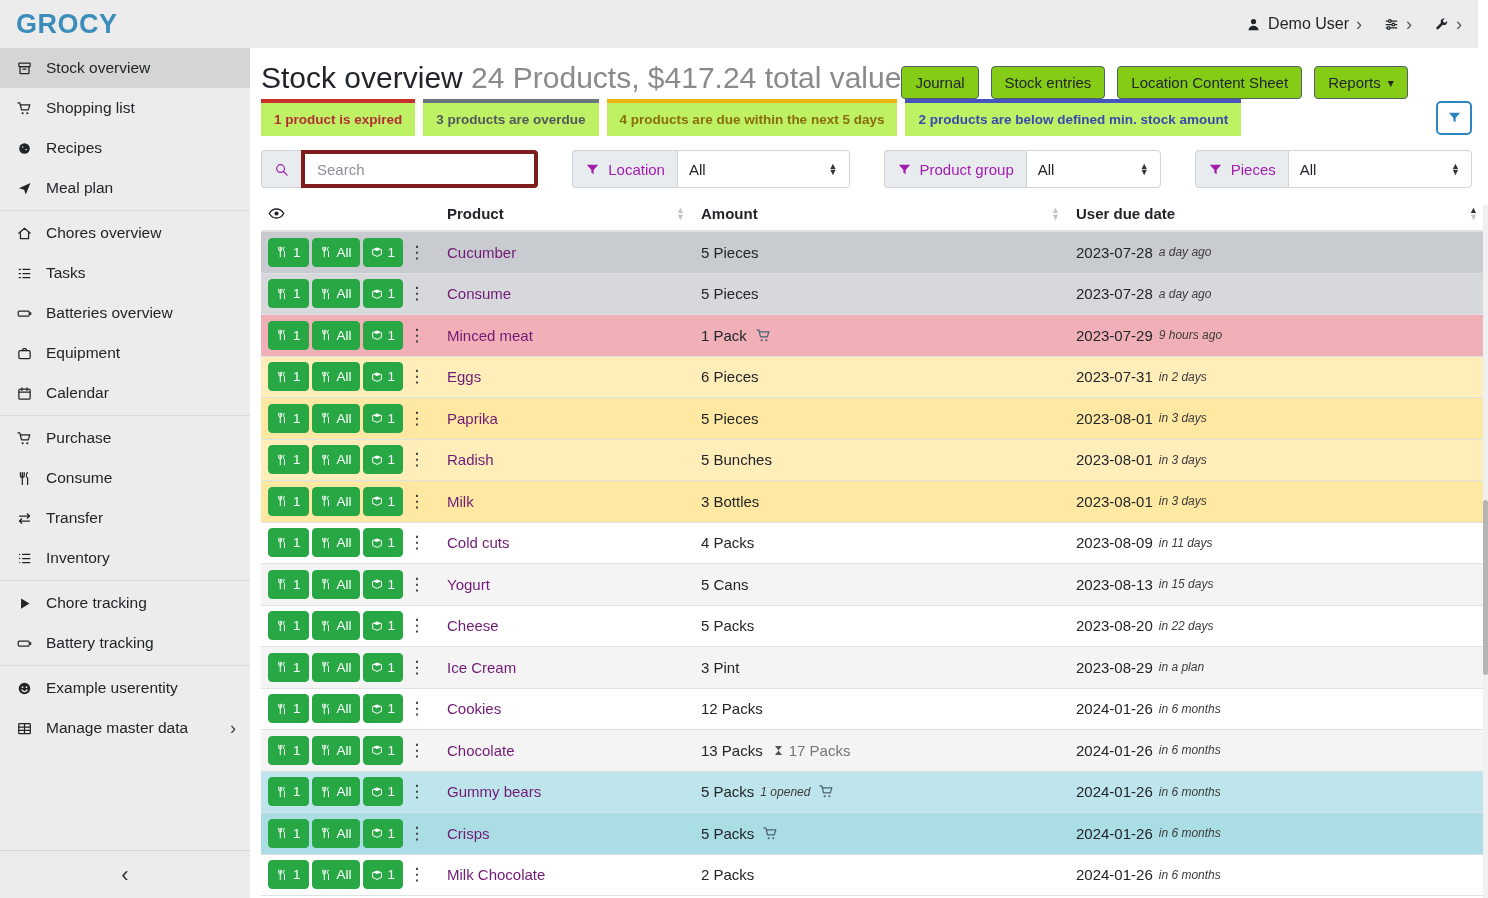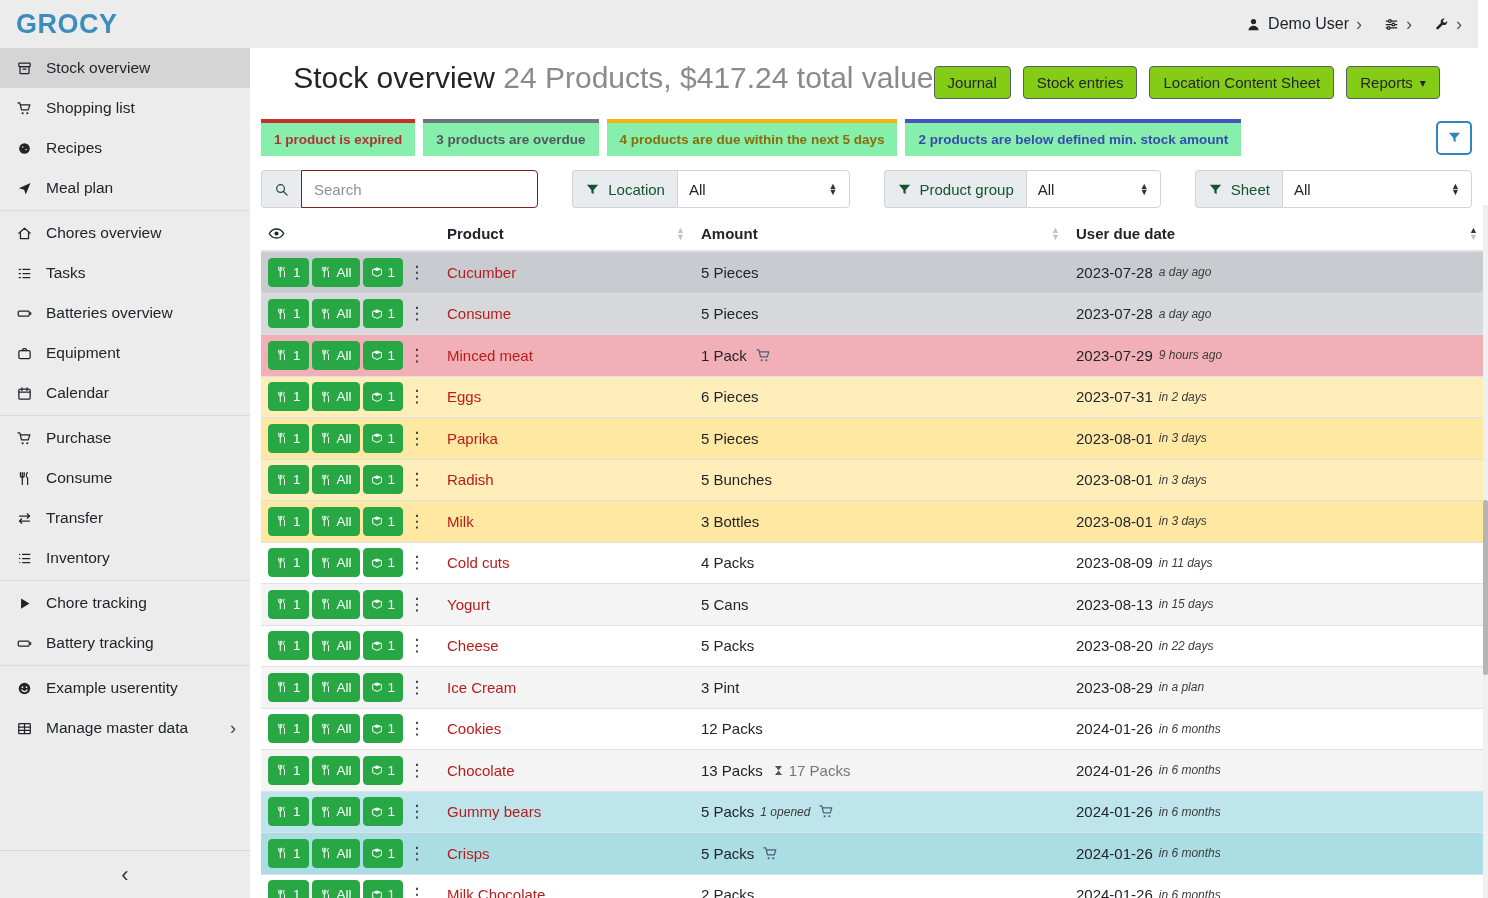--- a/index.html
+++ b/index.html
@@ -22,45 +22,45 @@
                font-size: 15.5px; cursor: pointer; }
   .side-item.active { background: #d5d5d5; }
   .sicon { width: 21px; justify-content: center; color: #212529; }
   .schev { margin-left: auto; color: #444; font-size: 18px; }
   .side-divider { height: 1px; background: #d9d9d9; margin: 2px 0; }
   .sidebar-collapse { position: absolute; bottom: 0; left: 0; right: 0; height: 48px; border-top: 1px solid #d6d6d6;
                       display: flex; align-items: center; justify-content: center; font-size: 22px; color: #333; cursor: pointer; }
 
   
   .content { margin-left: 250px; padding-top: 48px; background: #fff; height: 898px; overflow: hidden; }
-  .title-row { display: flex; justify-content: center; align-items: flex-start; padding: 13px 16px 20px 11px; }
+  .title-row { display: flex; justify-content: flex-start; align-items: flex-start; padding: 13px 16px 0 11px; }
   h1 { font-size: 30px; font-weight: 500; }
   .subtitle { color: #8a8a8a; font-weight: 400; }
   .top-buttons { display: flex; gap: 12px; padding-top: 5px; }
   .btn-outline { background: #84cc16; border: 1px solid #565e64; border-radius: 4px; padding: 7px 13px;
                  font-size: 15px; color: #212529; cursor: pointer; font-family: inherit; display: inline-flex; align-items: center; gap: 7px; }
   .caret { font-size: 12px; }
 
   
   .banners { display: flex; gap: 8px; padding: 0 16px 0 11px; align-items: stretch; }
-  .banner { background: #86efac; border-top: 4px solid; padding: 9px 13px; font-size: 13.5px; font-weight: 700; cursor: pointer; white-space: nowrap; }
+  .banner { background: #bef264; border-top: 4px solid; padding: 9px 13px; font-size: 13.5px; font-weight: 700; cursor: pointer; white-space: nowrap; }
   .banner-expired   { border-color: #c9302c; color: #b23034; }
   .banner-overdue   { border-color: #6c757d; color: #52575c; }
   .banner-due-soon  { border-color: #eeb211; color: #8a6d0b; }
   .banner-below-min { border-color: #4655bd; color: #3a49ae; }
   .filter-clear-btn { margin-left: auto; align-self: center; width: 36px; height: 34px; background: #fff;
                       border: 2px solid #2e86c1; border-radius: 5px; color: #2e86c1;
                       display: flex; align-items: center; justify-content: center; cursor: pointer; }
 
   
   .filters { display: flex; gap: 34px; padding: 14px 16px 12px 11px; }
   .filter-group { flex: 1; display: flex; height: 38px; min-width: 0; }
   .prefix { background: #e9ecef; border: 1px solid #ced4da; border-right: 0; border-radius: 4px 0 0 4px;
-            display: flex; align-items: center; gap: 8px; padding: 0 12px; font-size: 15px; color: #14532d; white-space: nowrap; }
-  .search-input { flex: 1; min-width: 0; border: 1px solid #7f1d1d; border-radius: 0 4px 4px 0; padding: 0 12px;
+            display: flex; align-items: center; gap: 8px; padding: 0 12px; font-size: 15px; color: #a21caf; white-space: nowrap; }
+  .search-input { flex: 1; min-width: 0; border: 4px solid #7f1d1d; border-radius: 0 4px 4px 0; padding: 0 12px;
                   font-size: 15px; font-family: inherit; color: #495057; outline: none; }
   .search-input::placeholder { color: #8a9197; }
   .select { flex: 1; min-width: 0; border: 1px solid #ced4da; border-radius: 0 4px 4px 0; background: #fff;
             display: flex; align-items: center; justify-content: space-between; padding: 0 11px; cursor: pointer; }
   .sel-arrows { display: flex; flex-direction: column; font-size: 9px; line-height: 6px; color: #333; }
 
   
   .table-wrap { padding: 0 4px 0 11px; }
   .thead { display: flex; align-items: center; border-bottom: 2px solid #dee2e6; padding: 5px 0 8px; }
   .th { font-weight: 700; display: flex; align-items: center; justify-content: space-between; padding-right: 16px; gap: 16px; }
@@ -74,21 +74,21 @@
   .eye { color: #212529; cursor: pointer; }
 
   .trow { display: flex; align-items: center; height: 41.5px; border-bottom: 1px solid #dee2e6; cursor: pointer; }
   .trow .col-actions { display: flex; align-items: center; gap: 3px; }
   .btn-green { background: #28a745; border: 1px solid #28a745; color: #fff; border-radius: 4px; height: 29px;
                padding: 0 7px; display: inline-flex; align-items: center; gap: 5px; font-size: 13.5px;
                font-family: inherit; cursor: pointer; white-space: nowrap; }
   .btn-green .icon svg { width: 12px; height: 12px; }
   .btn-more { background: transparent; border: none; color: #333; font-size: 17px; width: 22px; height: 29px;
               cursor: pointer; line-height: 1; }
-  .pname { color: #b91c1c; }
+  .pname { color: #701a75; }
   .amount-note, .due-note { font-style: italic; font-size: 12px; color: #3c3c3c; margin-left: 6px; }
   .amount-extra { color: #757575; margin-left: 4px; }
   .hourglass { color: #555; margin-left: 9px; vertical-align: -2px; }
   .hourglass svg { width: 13px; height: 13px; }
   .cart { color: #4a6076; margin-left: 9px; vertical-align: -2px; }
   .cart svg { width: 15px; height: 15px; }
   .col-amount, .col-due { display: flex; align-items: center; }
 
   
   .trow.st-none        { background: #fff; }
@@ -408,21 +408,21 @@
           </span>
       </div>
     </div>
     <div class="filter-group">
       <span class="prefix">
         <span class="icon">
             <svg width="15" height="15" viewBox="0 0 24 24" fill="none" stroke="currentColor" stroke-width="2" stroke-linecap="round" stroke-linejoin="round">
               <path d="M3 4.5h18l-7.2 8.3v6.7l-3.6-2.2v-4.5z" fill="currentColor" stroke="none"></path>
             </svg>
           </span>
-        <span>Sheet</span>
+        <span>Pieces</span>
       </span>
       <div class="select">
         <span>All</span>
         <span class="sel-arrows">
             <span>▲</span>
             <span>▼</span>
           </span>
       </div>
     </div>
   </div>

